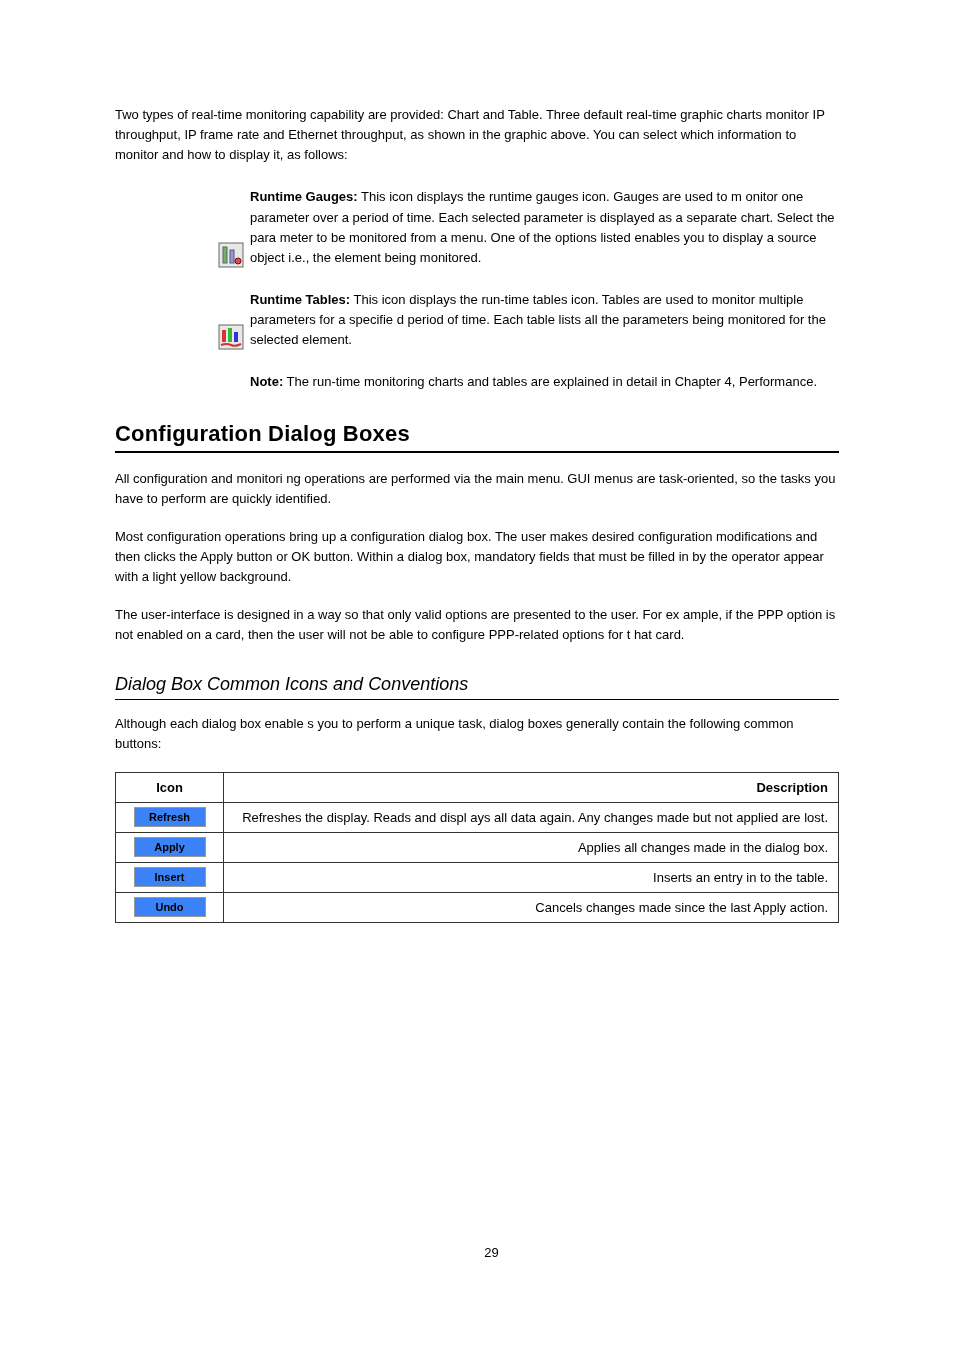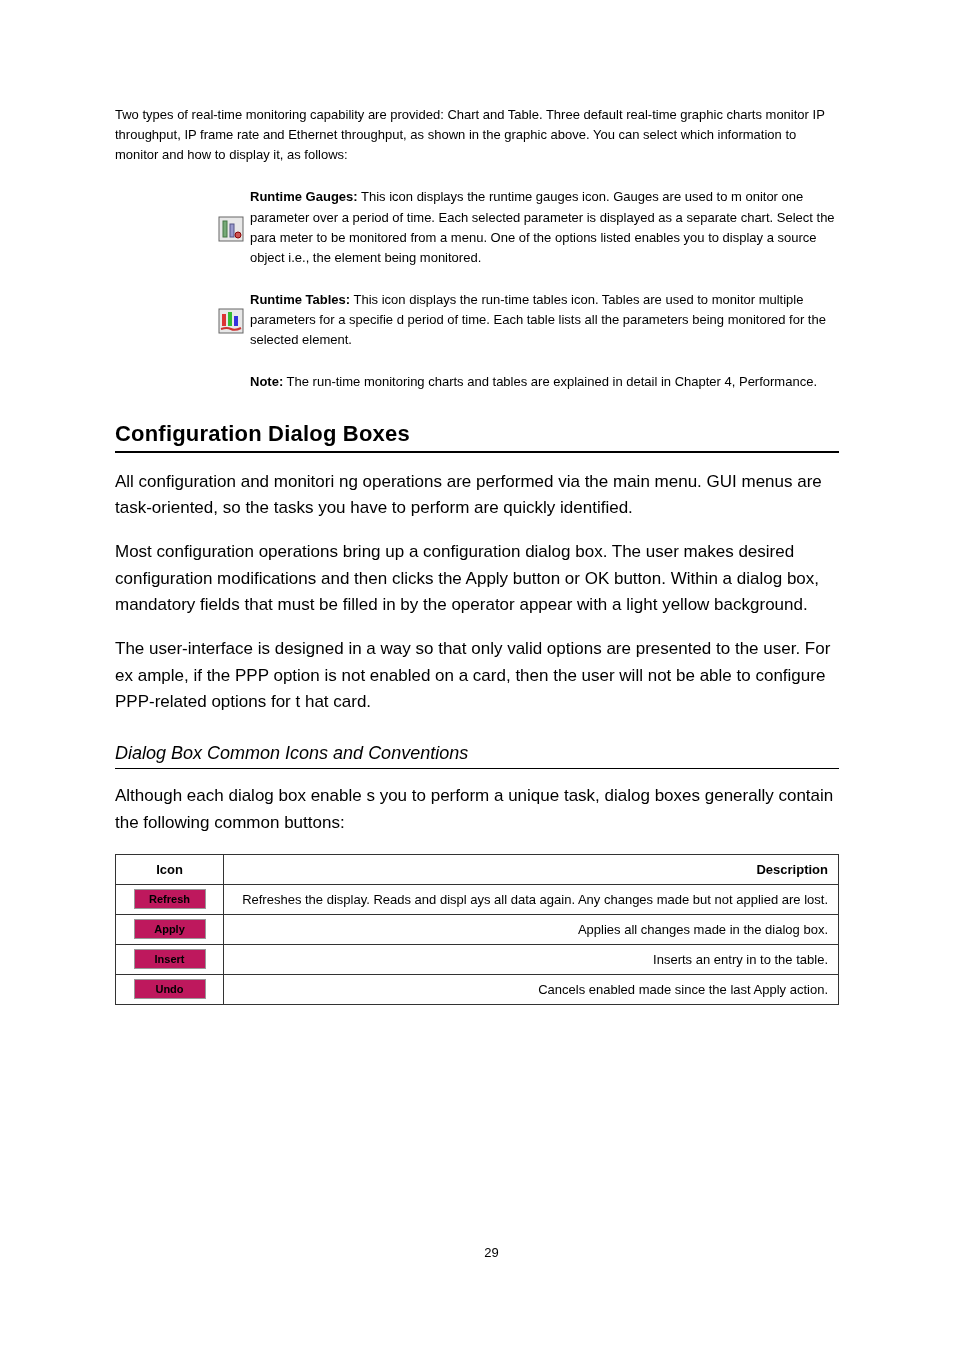--- a/index.html
+++ b/index.html
@@ -15,21 +15,21 @@
       padding: 105px 115px 0 115px;
     }
     .paragraph {
       font-size: 13px;
       line-height: 1.55;
       color: #000000;
       margin-bottom: 22px;
     }
     .icon-row {
       display: flex;
-      align-items: center;
+      align-items: flex-end;
       margin-bottom: 22px;
     }
     .icon-cell {
       width: 135px;
       display: flex;
       justify-content: flex-end;
       padding-right: 6px;
       padding-top: 2px;
     }
     .icon-box {
@@ -58,21 +58,21 @@
       margin-bottom: 4px;
       margin-top: 8px;
       letter-spacing: 0.2px;
     }
     .section-rule {
       border: none;
       border-top: 2px solid #000;
       margin-bottom: 16px;
     }
     .body-paragraph {
-      font-size: 17px;
+      font-size: 13px;
       line-height: 1.55;
       margin-bottom: 18px;
     }
     .section-h2 {
       font-size: 18px;
       font-weight: normal;
       margin-top: 28px;
       margin-bottom: 4px;
       font-style: italic;
     }
@@ -100,21 +100,21 @@
     }
     .doc-table th.desc-th {
       font-weight: bold;
     }
     .doc-table td.icon-td {
       text-align: center;
       padding: 3px;
     }
     .btn-img {
       display: inline-block;
-      background: #be185d;
+      background: #3b82f6;
       border: 1px solid #999;
       font-size: 11px;
       font-weight: bold;
       padding: 3px 0;
       width: 72px;
       text-align: center;
       color: #000;
     }
     .page-num {
       position: absolute;
@@ -194,19 +194,19 @@
     <tr>
       <td class="icon-td"><span class="btn-img">Apply</span></td>
       <td>Applies all changes made in the dialog box.</td>
     </tr>
     <tr>
       <td class="icon-td"><span class="btn-img">Insert</span></td>
       <td>Inserts an entry in to the table.</td>
     </tr>
     <tr>
       <td class="icon-td"><span class="btn-img">Undo</span></td>
-      <td>Cancels enabled made since the last Apply action.</td>
+      <td>Cancels changes made since the last Apply action.</td>
     </tr>
   </tbody>
     </table>
 </div>
 
 <div class="page-num">29</div>
 
 </body></html>

